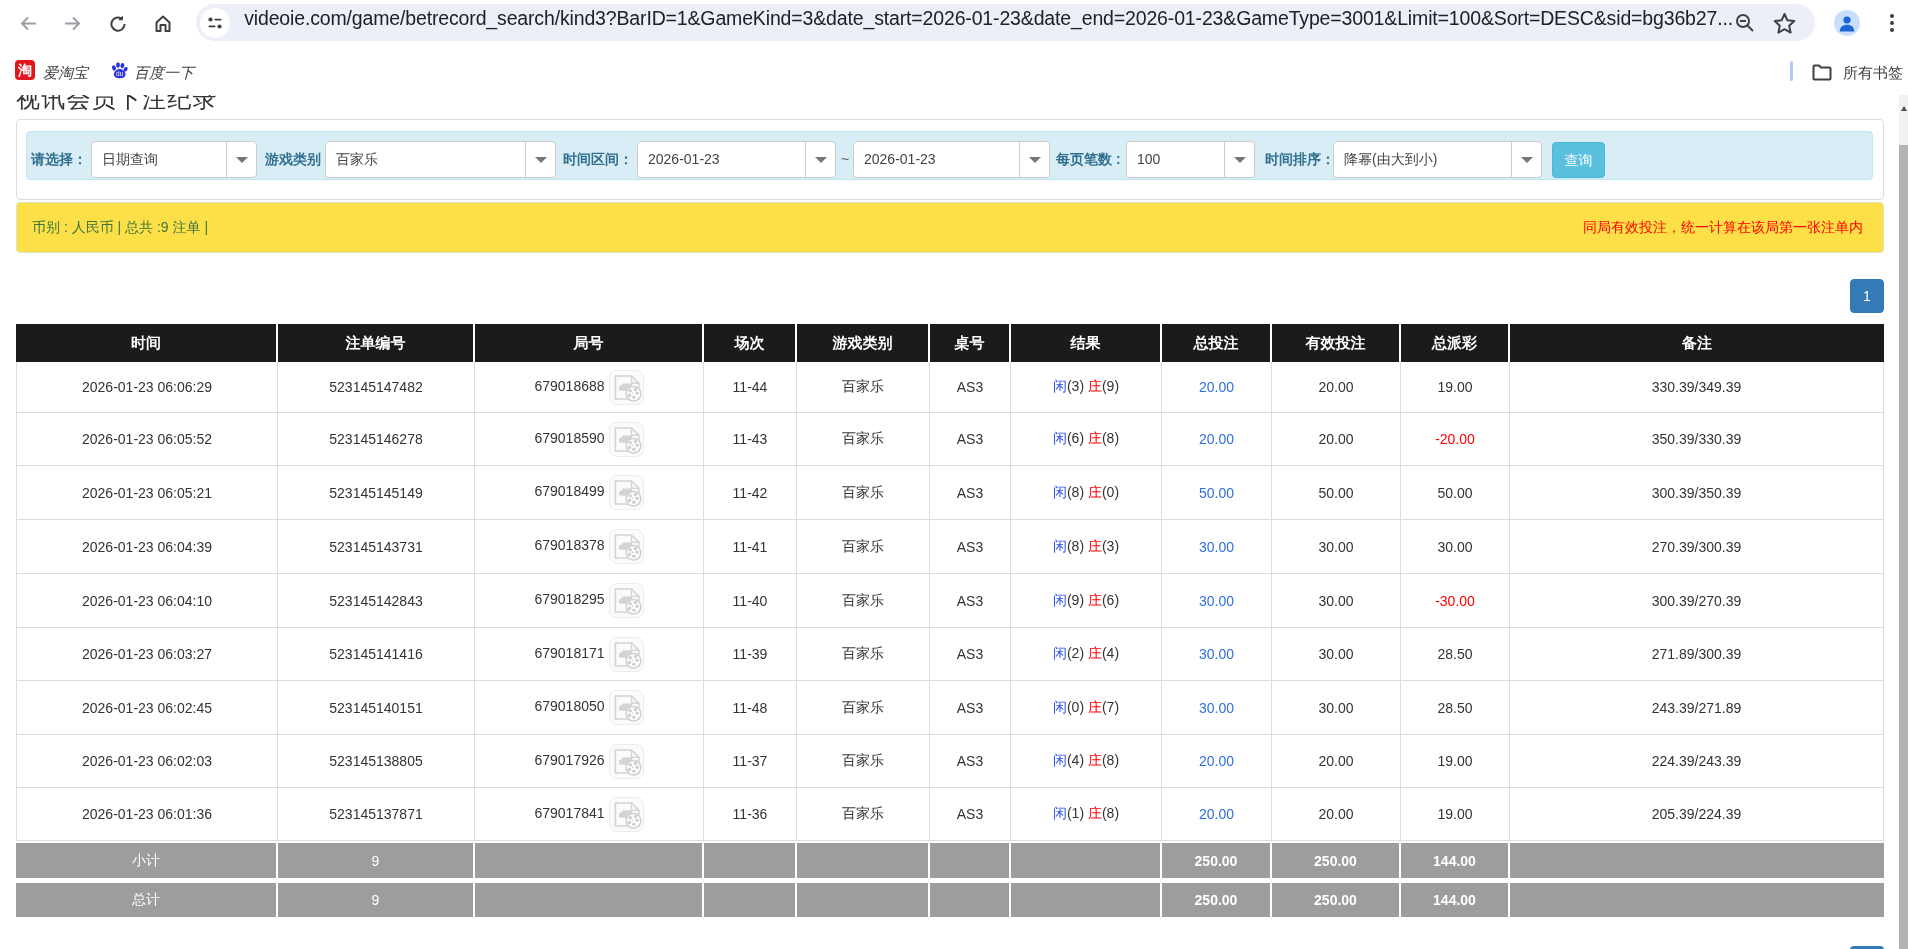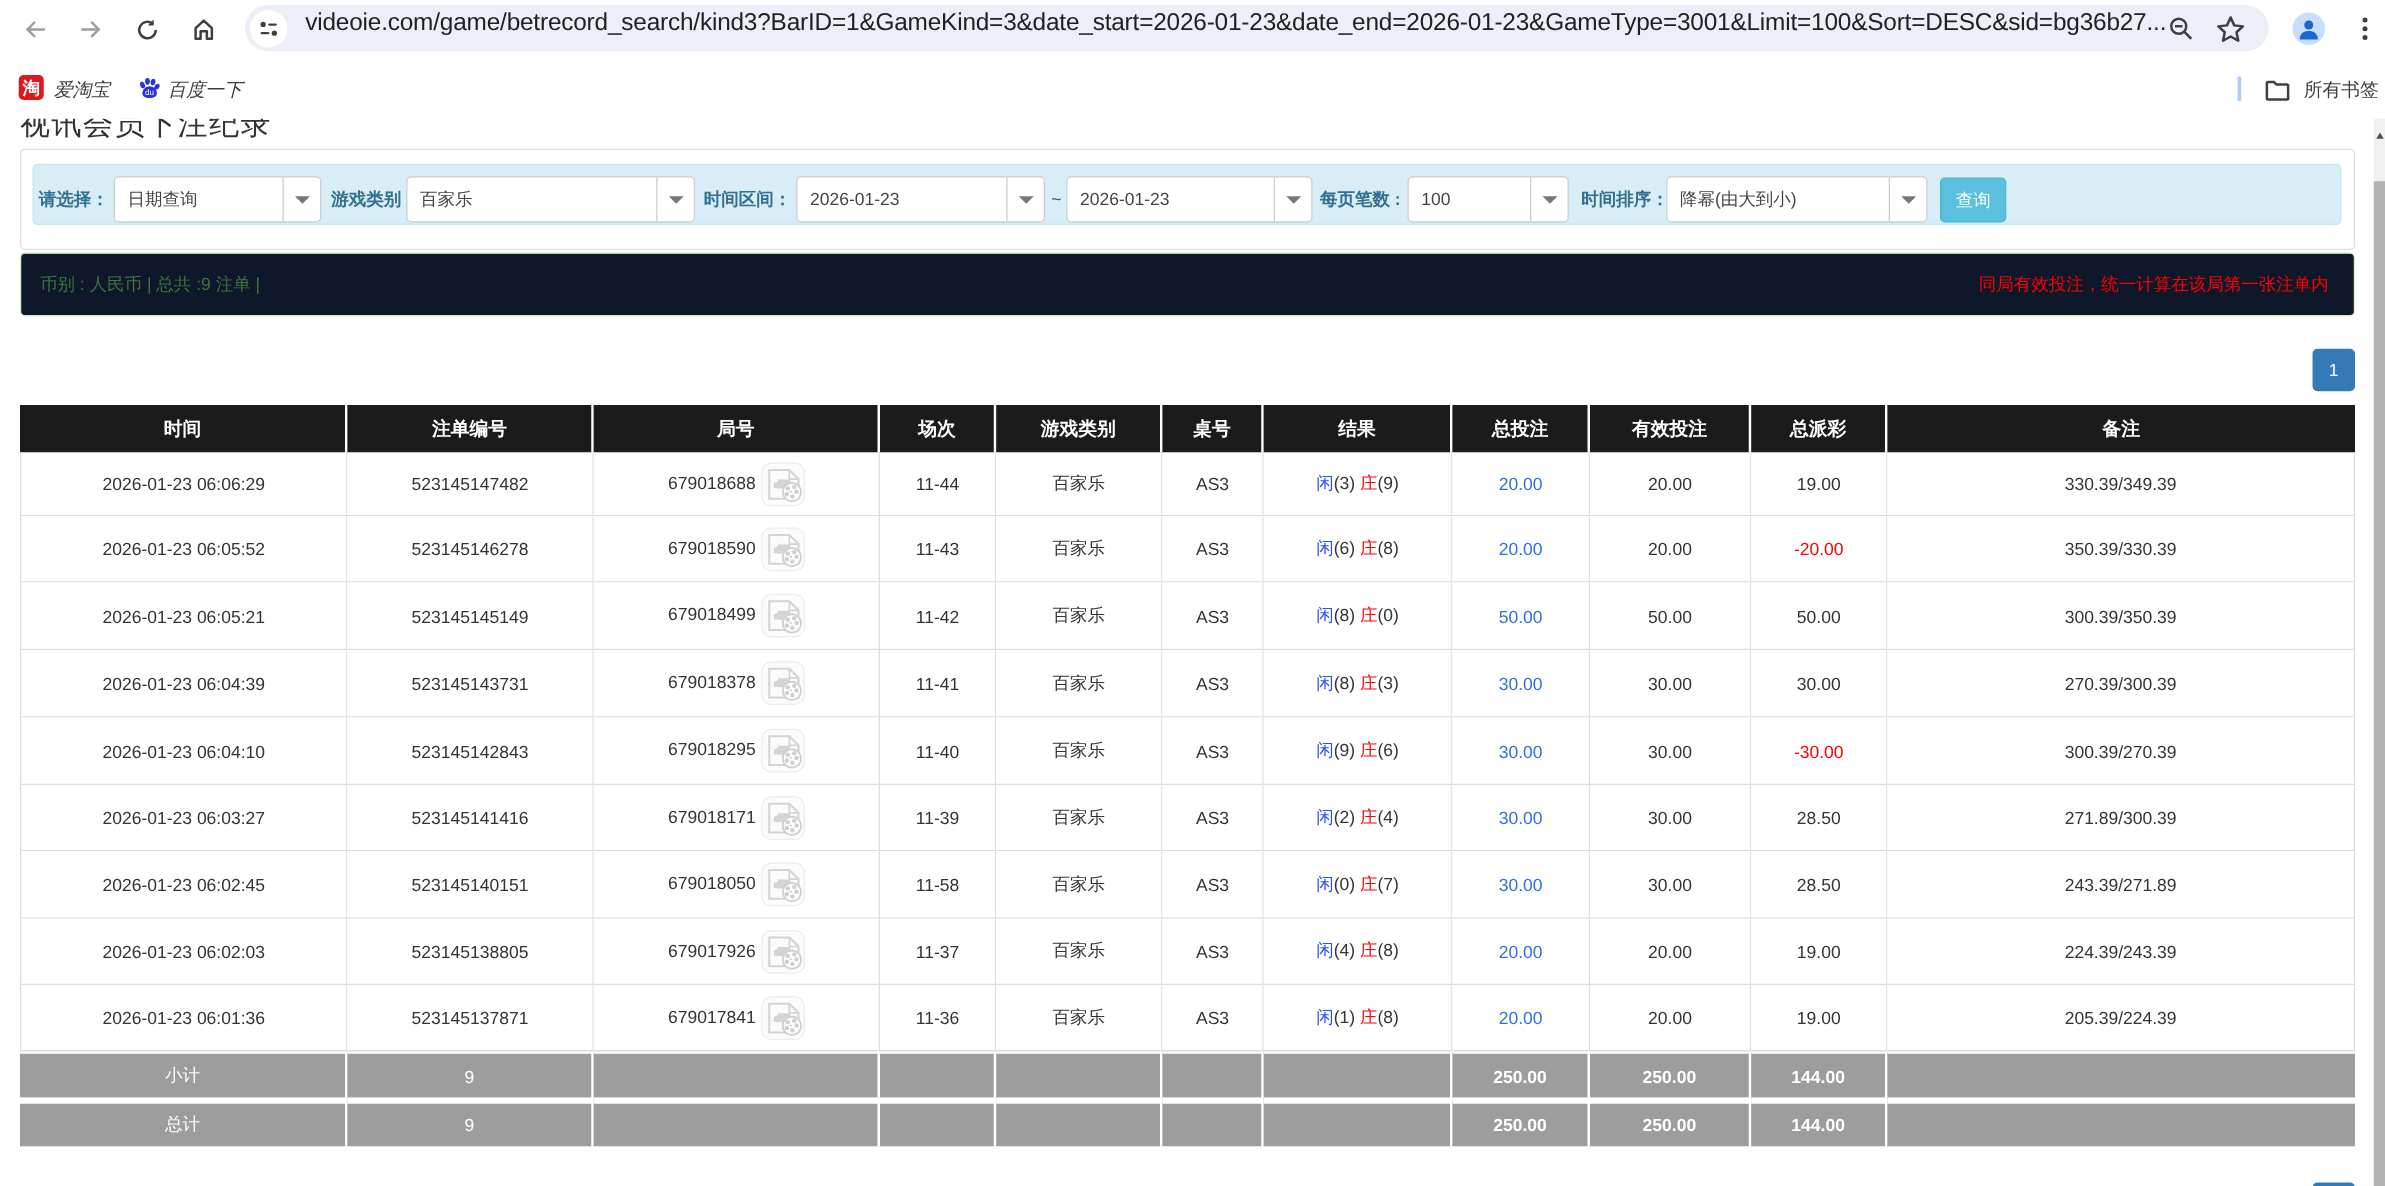--- a/index.html
+++ b/index.html
@@ -18,21 +18,21 @@
 #heading { position:absolute; left:16px; top:-12px; font-size:24px; color:#333; font-weight:500; letter-spacing:1.2px; white-space:nowrap; }
 #panel { position:absolute; left:16px; top:24px; width:1868px; height:81px; border:1px solid #ddd; border-radius:4px; background:#fff; }
 #strip { position:absolute; left:26px; top:36px; width:1847px; height:49px; background:#d9edf7; border:1px solid #bce8f1; border-radius:4px; }
 .flabel { position:absolute; top:46px; height:37px; line-height:37px; font-size:14px; font-weight:bold; color:#31708f; white-space:nowrap; }
 .sel { position:absolute; top:46px; height:37px; background:#fff; border:1px solid #ccc; border-radius:4px; }
 .sel .txt { position:absolute; left:10px; top:0; height:35px; line-height:35px; font-size:14px; color:#444; white-space:nowrap; }
 .sel .arr { position:absolute; right:0; top:0; width:30px; height:35px; border-left:1px solid #ccc; }
 .sel .arr:after { content:""; position:absolute; left:9px; top:15px; border:6px solid transparent; border-top:6px solid #777; border-bottom:none; }
 #btnq { position:absolute; left:1552px; top:47px; width:53px; height:36px; background:#5bc0de; border:1px solid #46b8da; border-radius:4px;
   color:#fff; font-size:14px; text-align:center; line-height:34px; }
-#greenbar { position:absolute; left:16px; top:107px; width:1868px; height:51px; background:#0f172a; border:1px solid #d6e9c6; border-radius:4px;
+#greenbar { position:absolute; left:16px; top:107px; width:1868px; height:51px; background:#fde047; border:1px solid #d6e9c6; border-radius:4px;
   font-size:14px; color:#3c763d; line-height:49px; }
 #greenbar .left { position:absolute; left:15px; top:0; }
 #greenbar .right { position:absolute; right:20px; top:0; color:#f00;margin-left:21px; }
 #pag1 { position:absolute; left:1850px; top:184px; width:34px; height:34px; background:#337ab7; border:1px solid #337ab7; border-radius:4px;
   color:#fff; font-size:14px; text-align:center; line-height:32px; }
 #pag2 { position:absolute; left:1850px; top:851px; width:34px; height:34px; background:#337ab7; border-radius:4px; }
 
 #tbl { position:absolute; left:16px; top:229px; width:1868px; border-collapse:separate; border-spacing:0;
   table-layout:fixed; font-size:14px; color:#333; }
 #tbl th { background:#1b1b1b; color:#fff; font-size:15px; font-weight:bold; height:38px; text-align:center;
@@ -339,21 +339,21 @@
                 <path d="M22.5 6 V13.2 H29.8" fill="none" stroke="#d4d4d4" stroke-width="1.4"></path>
                 <path d="M13.2 13.6 H23.2 V20.8 H13.2 V20.6 L10 20.6 V16.6 L13.2 15 Z" fill="#d4d4d4"></path>
                 <circle cx="24.5" cy="23.7" r="7.3" fill="#fff" stroke="#d0d0d0" stroke-width="1.5"></circle>
                 <circle cx="21.2" cy="20.7" r="1.8" fill="#d0d0d0"></circle>
                 <circle cx="26.4" cy="19.6" r="1.8" fill="#d0d0d0"></circle>
                 <circle cx="20.5" cy="25.4" r="1.8" fill="#d0d0d0"></circle>
                 <circle cx="24.9" cy="27.2" r="1.8" fill="#d0d0d0"></circle>
                 <circle cx="28.2" cy="23.3" r="1.8" fill="#d0d0d0"></circle>
                 <ellipse cx="23.6" cy="23.3" rx="1.1" ry="0.7" fill="#d0d0d0"></ellipse>
               </svg></span></td>
-          <td>11-58</td>
+          <td>11-48</td>
           <td>百家乐</td>
           <td>AS3</td>
       <td><span class="xian">闲</span>(0) <span class="zhuang">庄</span>(7)</td>
       <td class="bl">30.00</td>
           <td>30.00</td>
           <td>28.50</td>
           <td>243.39/271.89</td>
         </tr>
     <tr style="height:53px">
           <td>2026-01-23 06:02:03</td>

